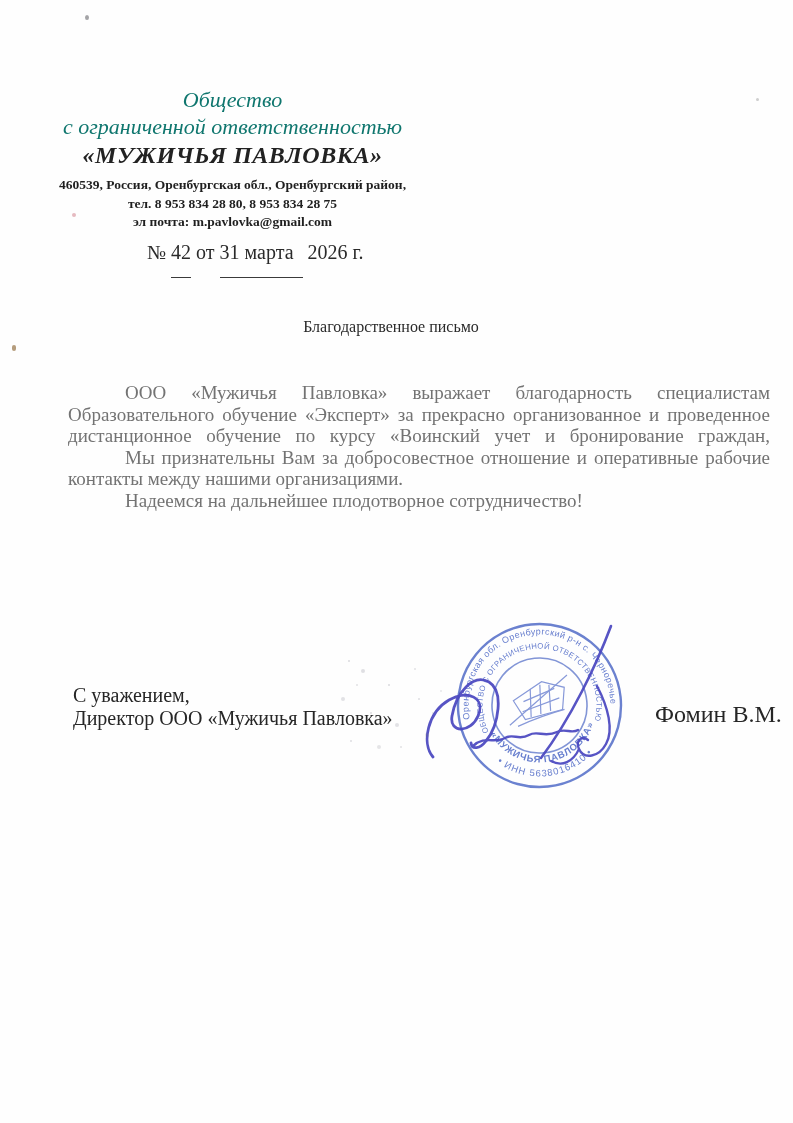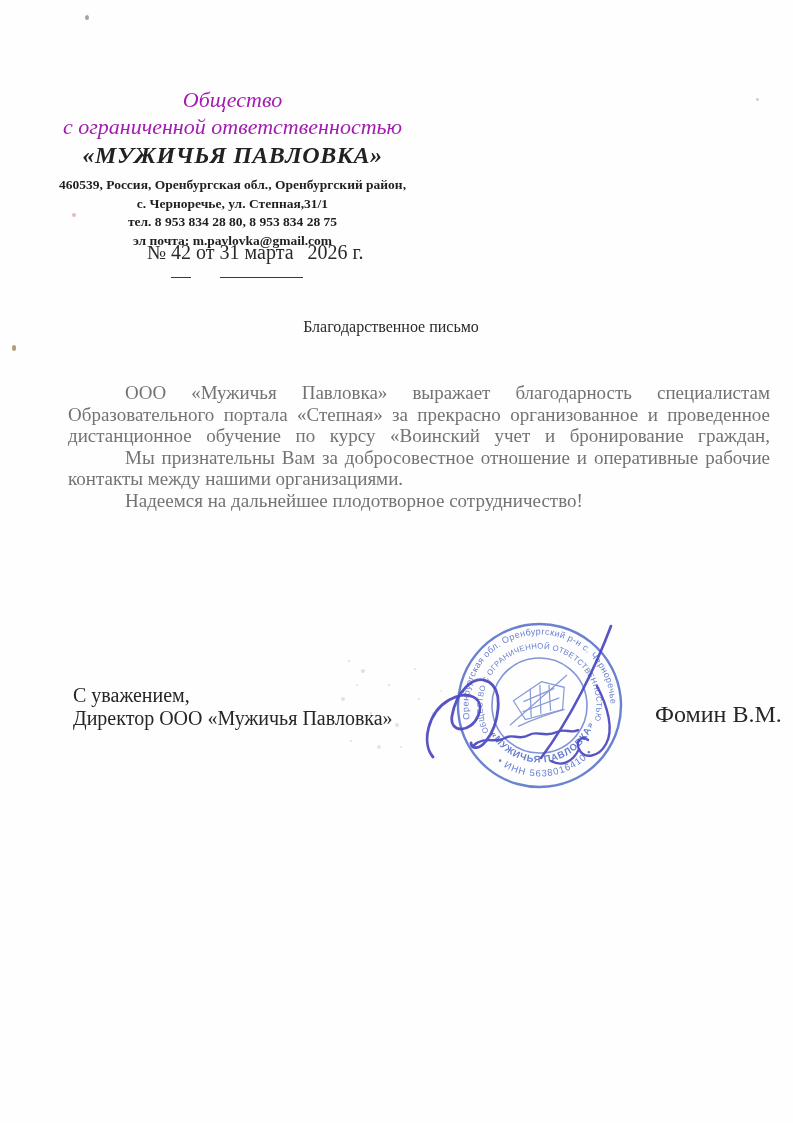--- a/index.html
+++ b/index.html
@@ -4,21 +4,21 @@
 <style>
   html,body{margin:0;padding:0;background:#e8e8e8;}
   .page{
     position:relative;width:793px;height:1123px;margin:0 auto;
     background:#fefefe;overflow:hidden;
     font-family:"Liberation Serif","DejaVu Serif",serif;
     color:#262626;
   }
   
   .letterhead{position:absolute;left:55px;top:86px;width:355px;text-align:center;}
-  .lh-line{font-style:italic;font-size:22px;line-height:27px;color:#a21caf;}
+  .lh-line{font-style:italic;font-size:22px;line-height:27px;color:#0f766e;}
   .lh-company{font-style:italic;font-weight:bold;font-size:24px;line-height:28px;margin-top:1px;color:#222;letter-spacing:.5px;}
   .lh-address{margin-top:7px;font-weight:bold;font-size:13.5px;line-height:18.5px;color:#1f1f1f;}
   
   .refline{position:absolute;left:147px;top:241px;font-size:20px;white-space:pre;color:#2a2a2a;}
   .u{border-bottom:1.3px solid #3a3a3a;padding-bottom:14px;}
   .u-date{padding-right:9px;}
   
   .doc-title{position:absolute;left:46px;top:318px;width:690px;text-align:center;font-size:16px;color:#2a2a2a;}
   
   .body-text{position:absolute;left:68px;top:382px;width:702px;font-size:19px;color:#737373;}
@@ -52,33 +52,32 @@
 <body>
 
 <div class="page">
 
   <div class="letterhead">
     <div class="lh-line">Общество</div>
     <div class="lh-line">с ограниченной ответственностью</div>
     <div class="lh-company">«МУЖИЧЬЯ ПАВЛОВКА»</div>
     <div class="lh-address">
       <div>460539, Россия, Оренбургская обл., Оренбургский район,</div>
-      <div>с. Черноречье, ул. Степная,31/1</div>
       <div>тел. 8 953 834 28 80, 8 953 834 28 75</div>
       <div>эл почта: m.pavlovka@gmail.com</div>
     </div>
   </div>
 
   <div class="refline"><span>№ </span><span class="u">42</span><span> от </span><span class="u u-date">31 марта</span><span> 2026 г.</span></div>
 
   <div class="doc-title">Благодарственное письмо</div>
 
   <div class="body-text">
     <div class="ln ind just">ООО «Мужичья Павловка» выражает благодарность специалистам</div>
-    <div class="ln just">Образовательного портала «Степная» за прекрасно организованное и проведенное</div>
+    <div class="ln just">Образовательного обучение «Эксперт» за прекрасно организованное и проведенное</div>
     <div class="ln just">дистанционное обучение по курсу «Воинский учет и бронирование граждан,</div>
     <div class="ln ind just">Мы признательны Вам за добросовестное отношение и оперативные рабочие</div>
     <div class="ln">контакты между нашими организациями.</div>
     <div class="ln ind">Надеемся на дальнейшее плодотворное сотрудничество!</div>
   </div>
 
   <div class="sig-closing">
     <div>С уважением,</div>
     <div>Директор ООО «Мужичья Павловка»</div>
   </div>

